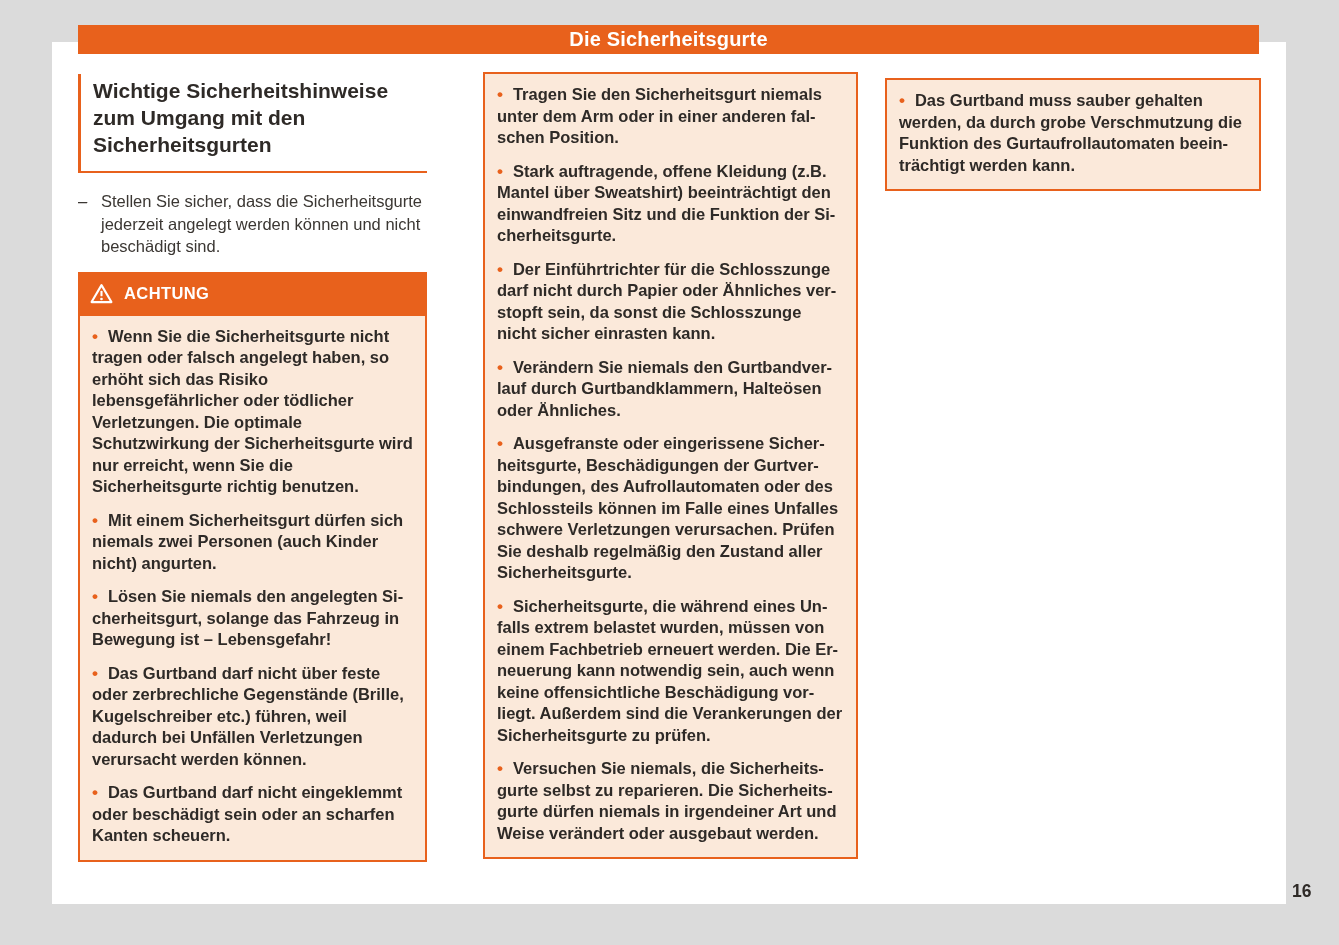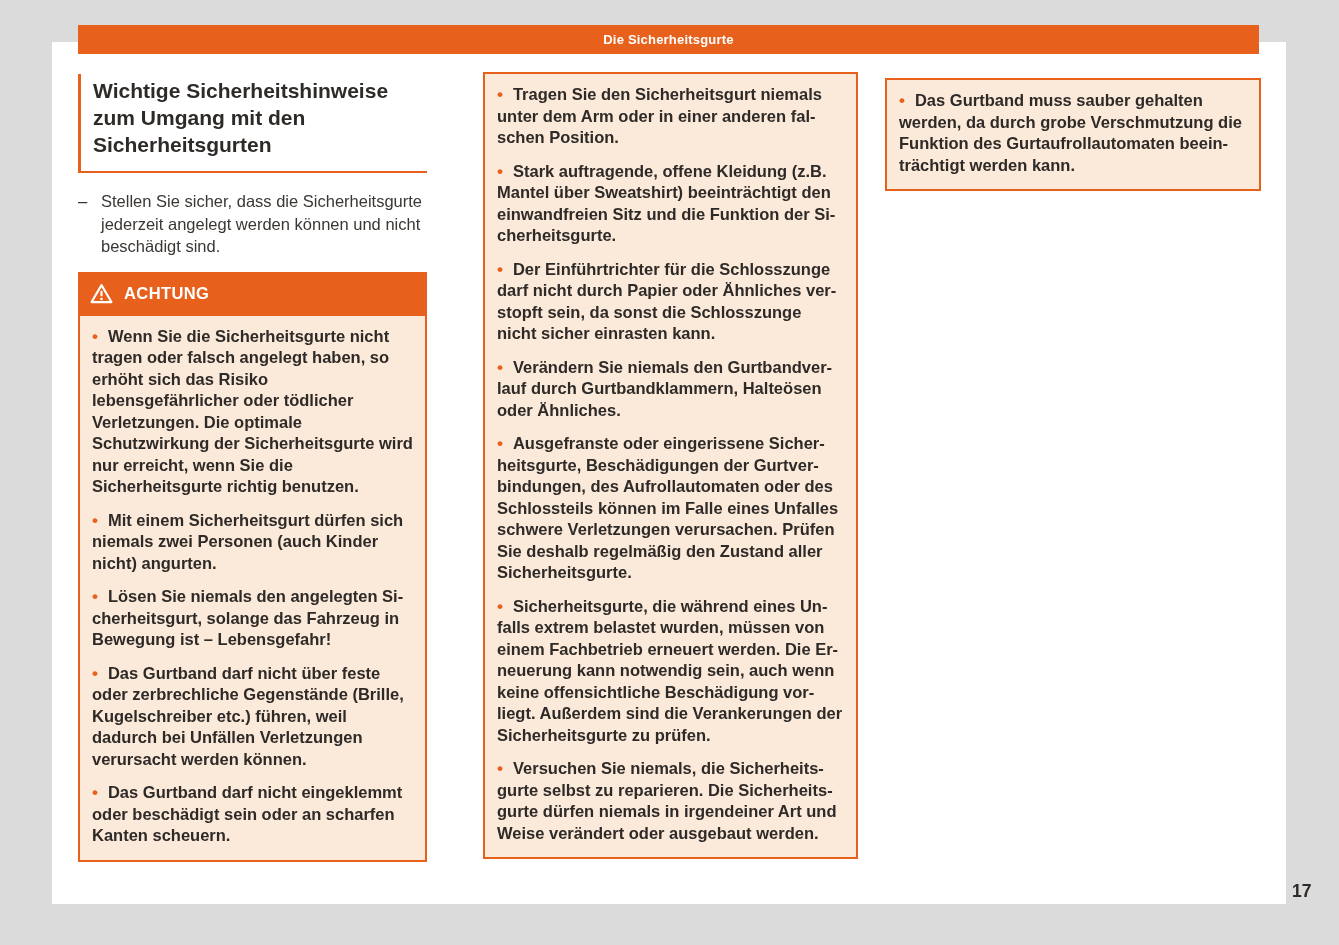--- a/index.html
+++ b/index.html
@@ -29,21 +29,21 @@
     position: absolute;
     left: 78px;
     top: 25px;
     width: 1181px;
     height: 29px;
     background: #e8611c;
     color: #ffffff;
     display: flex;
     align-items: center;
     justify-content: center;
-    font-size: 13px;
+    font-size: 20px;
     font-weight: bold;
     letter-spacing: 0.2px;
     z-index: 3;
   }
   .col { position: absolute; z-index: 2; }
   .col1 { left: 78px;  top: 74px; width: 349px; }
   .col2 { left: 483px; top: 72px; width: 375px; }
   .col3 { left: 885px; top: 78px; width: 376px; }
 
   .heading {
@@ -162,14 +162,14 @@
       <p class="w-item"><span class="bullet">•</span><span>Versuchen Sie niemals, die Sicherheits­gurte selbst zu reparieren. Die Sicherheits­gurte dürfen niemals in irgendeiner Art und Weise verändert oder ausgebaut werden.</span></p>
     </div>
   </div>
 
   <div class="col col3">
     <div class="warning-body standalone">
       <p class="w-item"><span class="bullet">•</span><span>Das Gurtband muss sauber gehalten werden, da durch grobe Verschmutzung die Funktion des Gurtaufrollautomaten beein­trächtigt werden kann.</span></p>
     </div>
   </div>
 
-  <div class="page-number">17</div>
+  <div class="page-number">16</div>
 </div>
 
 </body></html>

